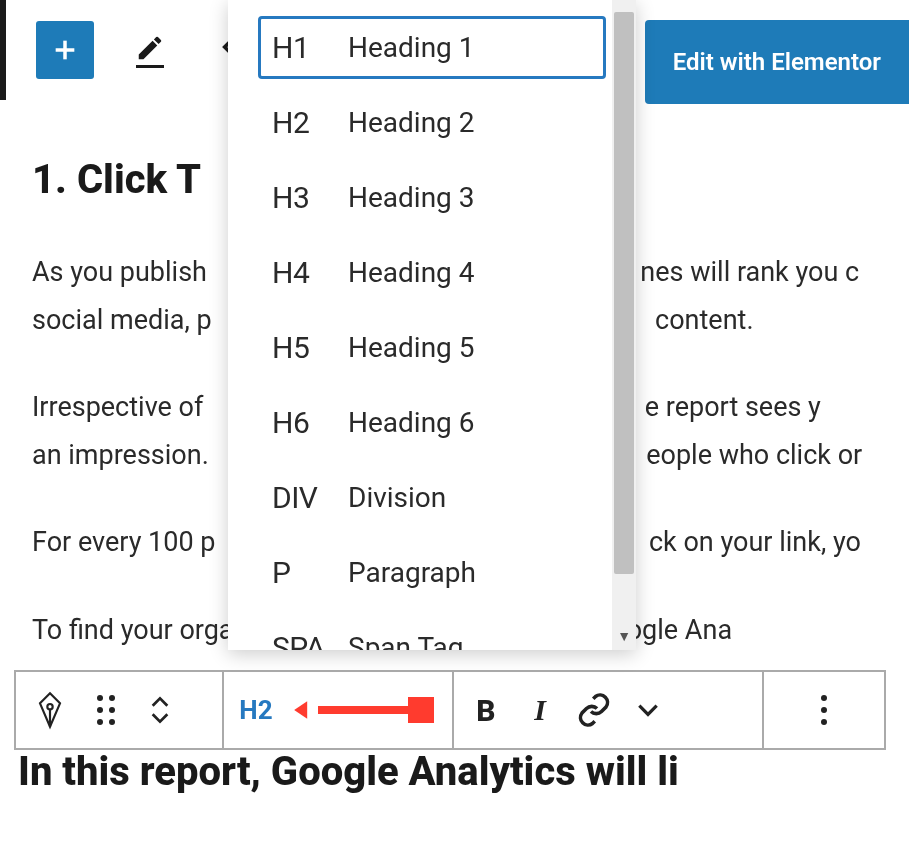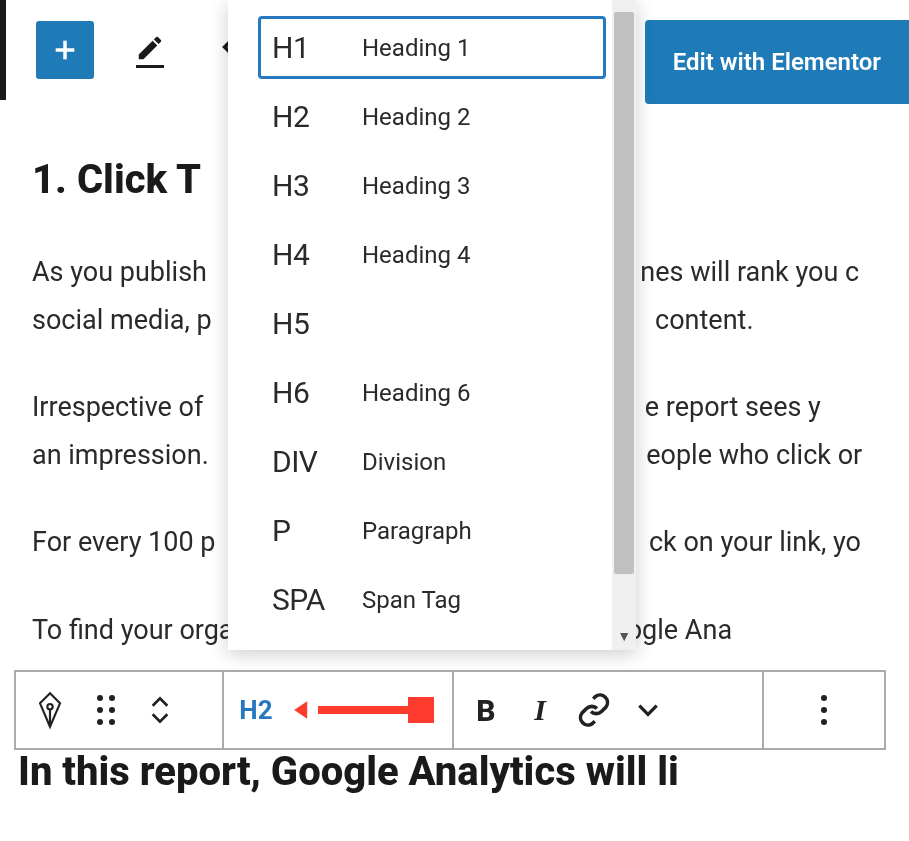--- a/index.html
+++ b/index.html
@@ -107,39 +107,39 @@
       bottom: 6px;
       font-size: 14px;
       color: #555;
     }
     .dd-list {
       padding: 16px 30px 6px 30px;
     }
     .dd-item {
       display: flex;
       align-items: center;
-      gap: 28px;
+      gap: 14px;
       padding: 14px 14px;
-      margin-bottom: 6px;
+      margin-bottom: 12px;
       border-radius: 4px;
       cursor: pointer;
     }
     .dd-item.selected {
       border: 3px solid #2679c0;
       padding: 11px 11px;
     }
     .dd-tag {
       font-size: 30px;
       font-weight: 400;
       color: #2a2a2a;
       width: 62px;
       letter-spacing: -0.5px;
     }
     .dd-label {
-      font-size: 24px;
+      font-size: 28px;
       color: #2a2a2a;
     }
     .bottom-toolbar {
       position: absolute;
       left: 14px;
       top: 670px;
       width: 872px;
       height: 80px;
       border: 2px solid #aaa;
       display: flex;
@@ -282,20 +282,21 @@
     <div class="dd-item">
       <span class="dd-tag">H3</span>
       <span class="dd-label">Heading 3</span>
     </div>
     <div class="dd-item">
       <span class="dd-tag">H4</span>
       <span class="dd-label">Heading 4</span>
     </div>
     <div class="dd-item">
       <span class="dd-tag">H5</span>
+      <span class="dd-label">Heading 5</span>
     </div>
     <div class="dd-item">
       <span class="dd-tag">H6</span>
       <span class="dd-label">Heading 6</span>
     </div>
     <div class="dd-item">
       <span class="dd-tag">DIV</span>
       <span class="dd-label">Division</span>
     </div>
     <div class="dd-item">

